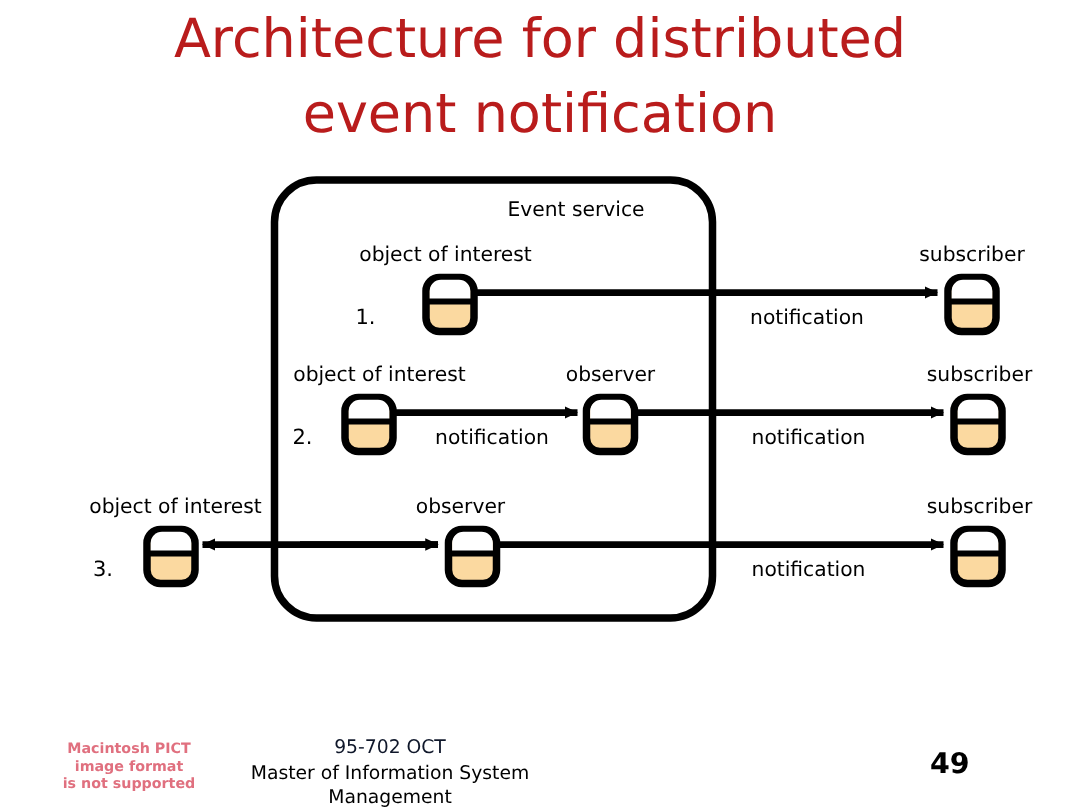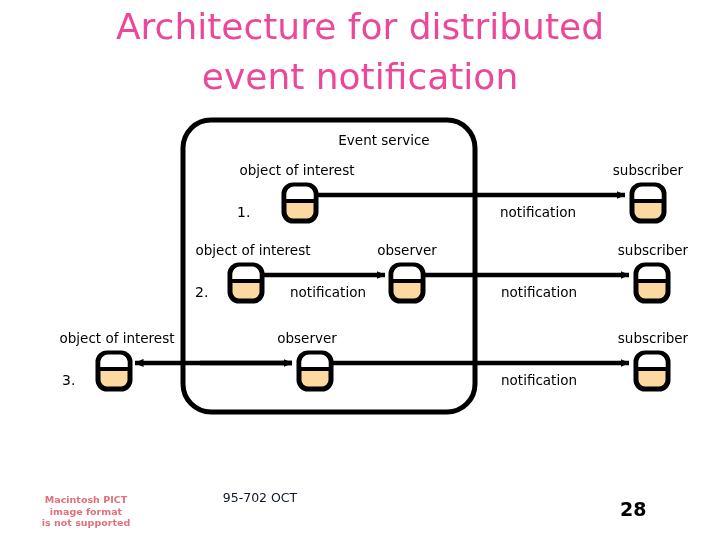--- a/index.html
+++ b/index.html
@@ -16,21 +16,21 @@
     color: #000000;
   }
 
   
   #slide-title {
     position: absolute;
     left: 0;
     top: 2px;
     width: 720px;
     text-align: center;
-    color: #ec4899;
+    color: #b91c1c;
     font-size: 36px;
     line-height: 50px;
     font-family: "DejaVu Sans", "Liberation Sans", sans-serif;
     white-space: pre-line;
     letter-spacing: 0px;
   }
 
   
   #diagram {
     position: absolute;
@@ -213,15 +213,17 @@
   <div class="lbl center" style="left:653px; top:221px;">subscriber</div>
   <div class="lbl center" style="left:539px; top:263px;">notification</div>
   <div class="step-num" style="left:62px; top:262px;">3.</div>
 </div>
 
 <div id="footer">
   <div id="pict-warning">Macintosh PICT
 image format
 is not supported</div>
   <div id="course-code">95-702 OCT</div>
+  <div id="course-name">Master of Information System
+Management</div>
 </div>
 
-<div id="page-number">28</div>
+<div id="page-number">49</div>
 
 </body></html>

